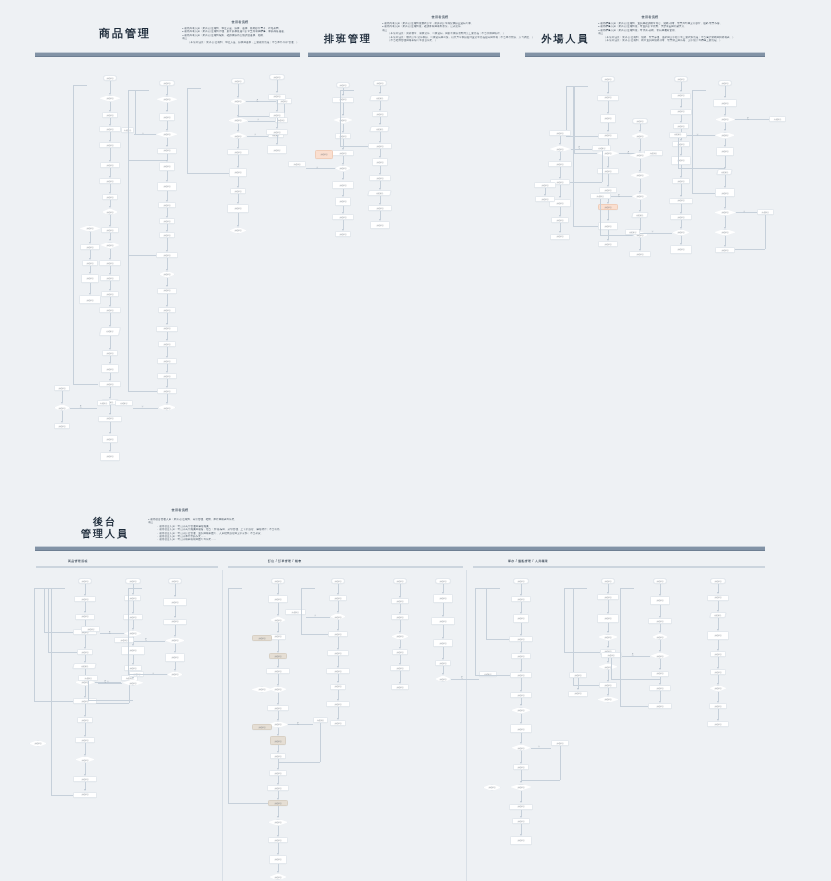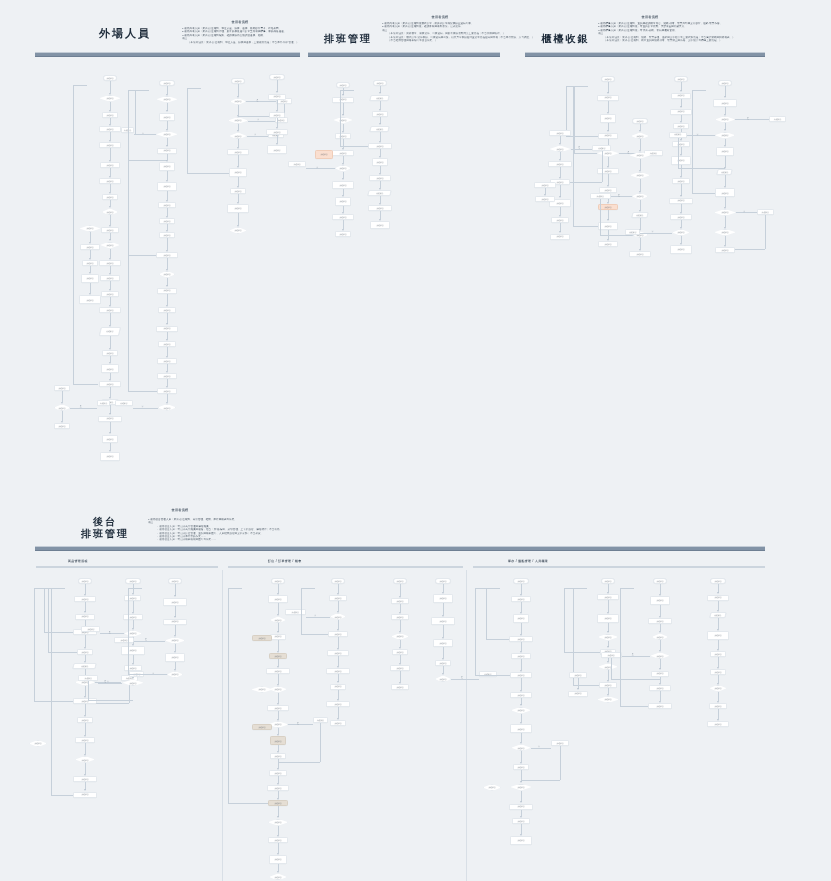--- a/index.html
+++ b/index.html
@@ -76,21 +76,21 @@
     border-top:2px solid #b9c4cf;
   }
 </style>
 </head>
 <body>
 
 <div class="canvas">
 
   <div class="sec-head">
     <div class="sec-caption" style="left:180px;top:20px;width:120px;">使用者流程</div>
-    <div class="sec-title" style="left:70px;top:27px;width:110px;font-size:11px;">外場人員</div>
+    <div class="sec-title" style="left:70px;top:27px;width:110px;font-size:11px;">商品管理</div>
     <div class="sec-desc" style="left:182px;top:27px;width:120px;">
       <div class="ln">1.服務外場人員：來店/訂位報到、帶位入座、點餐、送餐、協助顧客需求、收拾桌面。</div>
       <div class="ln">2.服務外場人員：來店/訂位報到整理、顧客點餐後送出訂單至內場與櫃檯、餐點備妥送達。</div>
       <div class="ln">3.服務外場人員：來店/訂位報到核對、確認餐點內容無誤後送餐、結帳。</div>
       <div class="ln note">備註</div>
       <div class="ln ind">（本版只涵蓋：來店/訂位報到、帶位入座、點餐與送餐，主要服務流程；不含庫存/排班管理。）</div>
     </div>
   </div>
   <div class="rule" style="left:35px;top:52px;width:265px;"></div>
 
@@ -103,36 +103,36 @@
       <div class="ln note">備註</div>
       <div class="ln ind">（本版只涵蓋：廚房接單、備餐製作、出餐通知，與顧客餐點狀態同步主要流程；不含採購與驗收。）</div>
       <div class="ln ind">（本版只涵蓋：接收訂單/製作餐點、出餐通知與叫號，以及異常餐點退回重製等流程通知與回報；不含庫存盤點、人力調度。）</div>
       <div class="ln ind">（不含權限管理與報表輸出等後台作業。）</div>
     </div>
   </div>
   <div class="rule" style="left:308px;top:52px;width:192px;"></div>
 
   <div class="sec-head">
     <div class="sec-caption" style="left:590px;top:15px;width:120px;">使用者流程</div>
-    <div class="sec-title" style="left:528px;top:33px;width:75px;font-size:10px;">櫃檯收銀</div>
+    <div class="sec-title" style="left:528px;top:33px;width:75px;font-size:10px;">外場人員</div>
     <div class="sec-desc" style="left:598px;top:22px;width:160px;">
       <div class="ln">1.服務櫃檯人員：來店/訂位報到、查詢與確認帳單內容、結帳/找零、發票列印與交付顧客、退款/發票作廢。</div>
       <div class="ln">2.服務櫃檯人員：來店/訂位報到後，可查詢訂單狀態、支援現金與行動支付。</div>
       <div class="ln">3.服務櫃檯人員：來店/訂位報到後，可併桌/分帳、折扣與優惠套用。</div>
       <div class="ln note">備註</div>
       <div class="ln ind">（本版只涵蓋：來店/訂位報到、結帳、發票處理、退款與交班結算等主要收銀流程；不含會計總帳與對帳報表。）</div>
       <div class="ln ind">（本版只涵蓋：來店/訂位報到、帳單查詢與結帳找零、發票開立與作廢、交班結算等櫃檯主要流程。）</div>
     </div>
   </div>
   <div class="rule" style="left:525px;top:52px;width:240px;"></div>
 
   <div class="sec-head">
     <div class="sec-caption" style="left:120px;top:508px;width:120px;">使用者流程</div>
     <div class="sec-title" style="left:70px;top:516px;width:70px;font-size:10px;">後台
-排班管理</div>
+管理人員</div>
     <div class="sec-desc" style="left:148px;top:518px;width:130px;">
       <div class="ln">1.服務後台管理人員：來店/訂位報到、商品管理、權限、庫存與報表等作業。</div>
       <div class="ln note">備註</div>
       <div class="ln ind">　・服務後台人員：可完成商品管理與價格維護。</div>
       <div class="ln ind">　・服務後台人員：可完成商品維護與建檔，包含：新增/編輯、分類管理、上下架設定、價格調整；不含稅務。</div>
       <div class="ln ind">　・服務後台人員：可完成訂位管理、查詢與報表匯出、人員權限設定與交班紀錄；不含薪資。</div>
       <div class="ln ind">　・服務後台人員：可完成庫存盤點作業……</div>
       <div class="ln ind">　・服務後台人員：可完成報表檢視與匯出等作業……</div>
     </div>
   </div>

